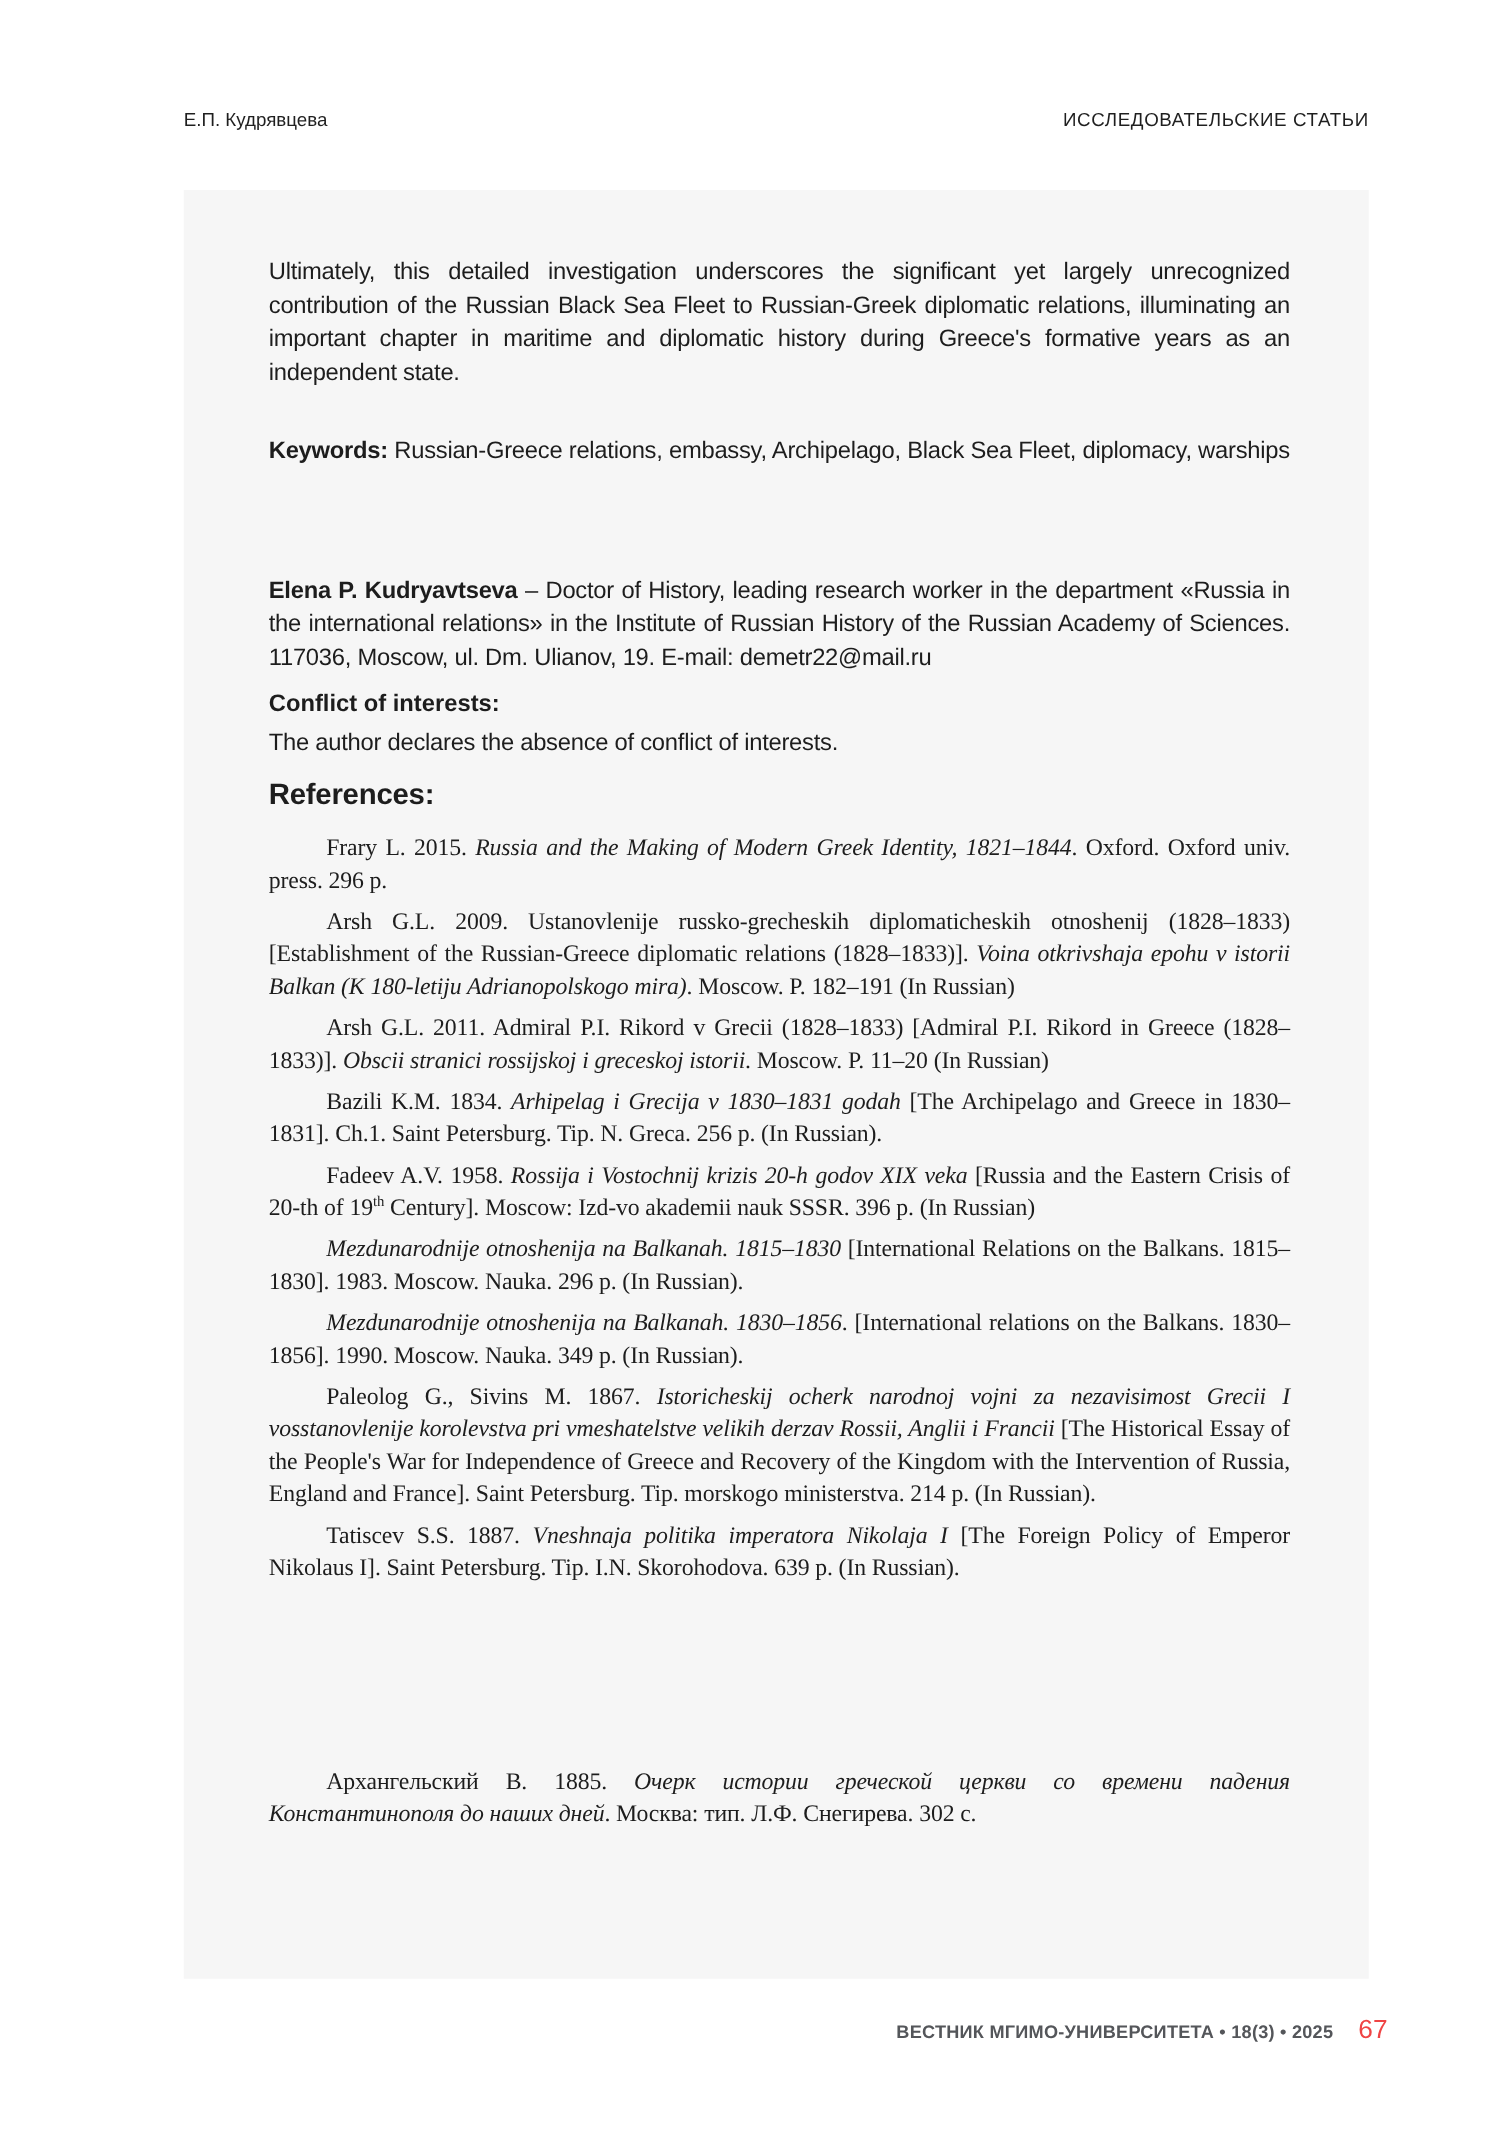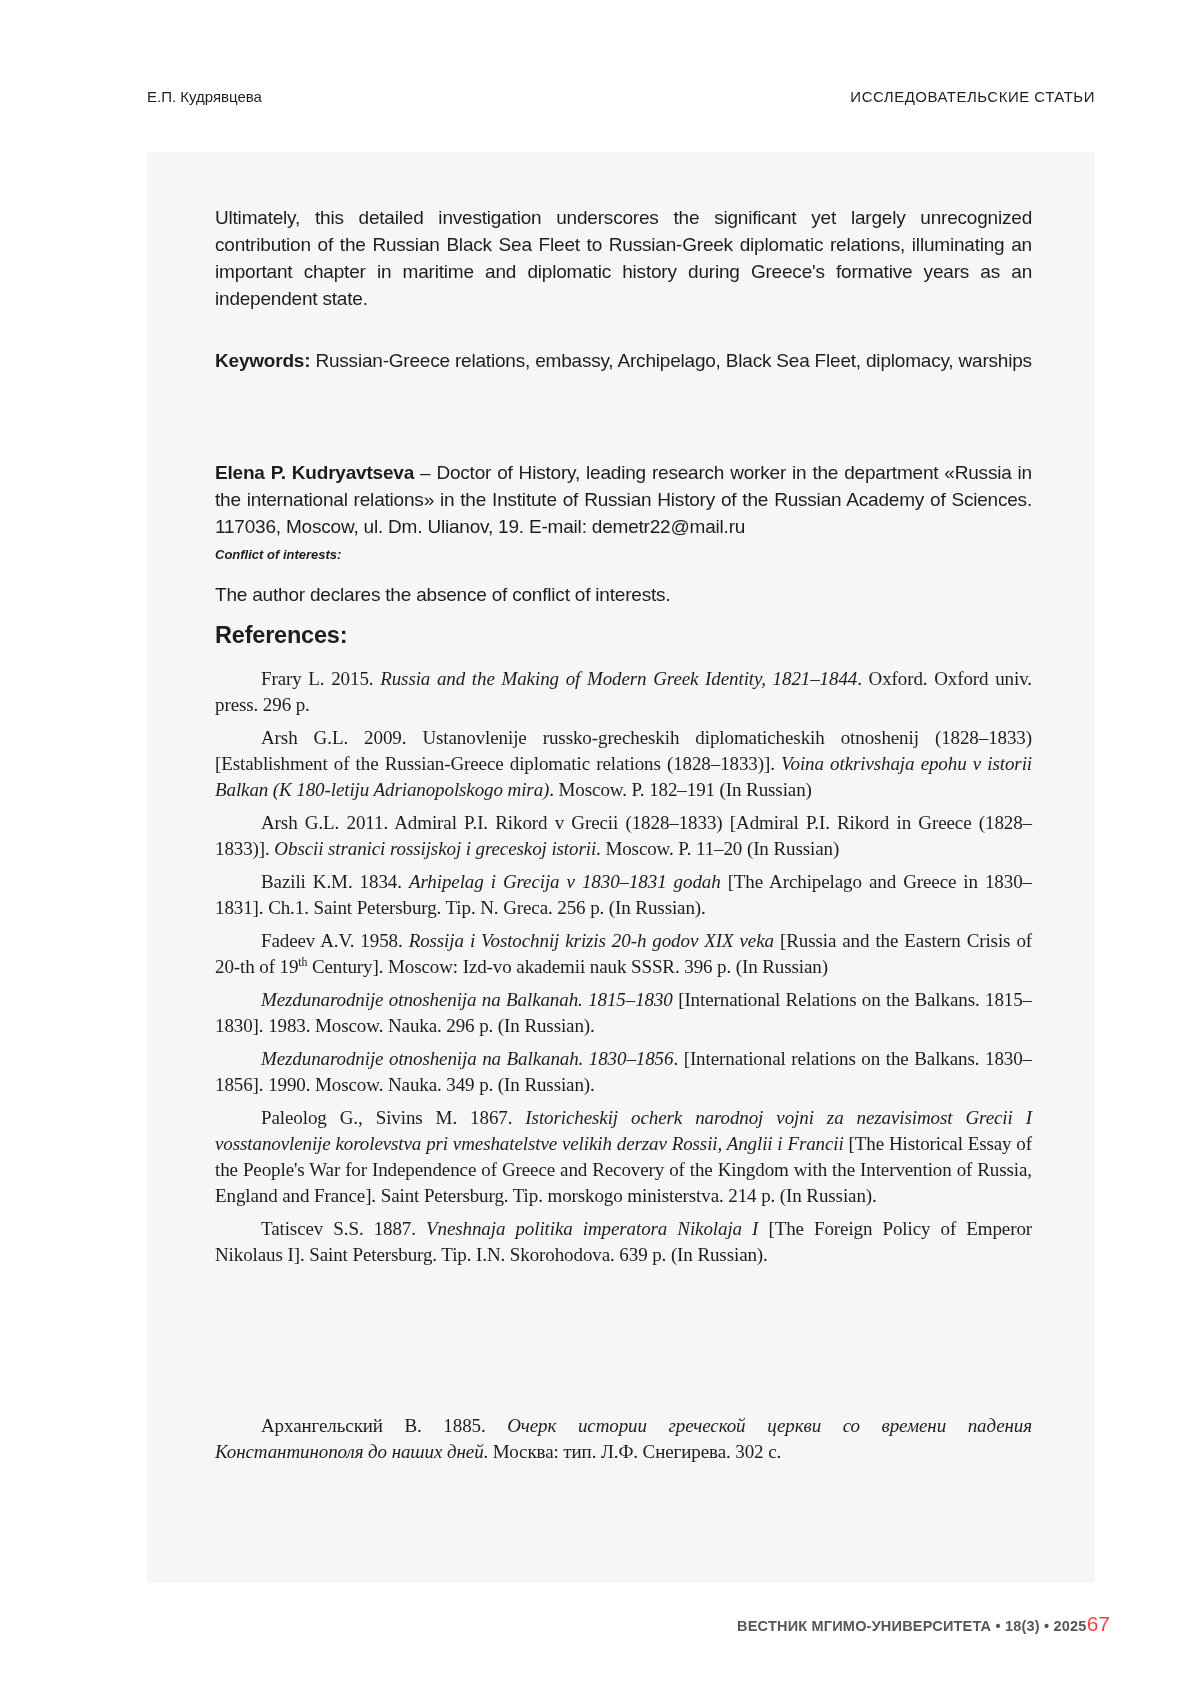--- a/index.html
+++ b/index.html
@@ -32,21 +32,21 @@
 
   .sans {
     font-size: 19px; line-height: 27px;
     letter-spacing: -0.2px;
     text-align: justify;
   }
   .abstract        { top: 33px; }
   .keywords        { top: 176px; }
   .about-heading   { top: 252px; font-size: 19px; font-weight: bold; font-style: italic; }
   .bio             { top: 288px; }
-  .conflict-heading{ top: 382px; font-size: 13px; font-weight: bold; font-style: italic; }
+  .conflict-heading{ top: 382px; font-size: 19px; font-weight: bold; }
   .conflict-text   { top: 410px; text-align: left; }
   .refs-heading    { top: 450px; font-size: 23.5px; letter-spacing: -0.2px; }
 
   .serif-list {
     font-family: "Liberation Serif", serif;
     font-size: 19px; line-height: 26px;
     text-align: justify;
     letter-spacing: -0.1px;
   }
   .refs-list { top: 514px; }
@@ -55,21 +55,21 @@
     font-family: "Liberation Serif", serif;
     font-size: 21px; font-weight: bold;
   }
   .ru-list { top: 1261px; }
   .ref { margin: 0 0 7px 0; text-indent: 46px; }
   .ref sup { font-size: 0.62em; line-height: 0; }
 
   
   .page-footer {
     position: absolute; right: 90px; top: 1612px;
-    display: flex; align-items: baseline; 
+    display: flex; align-items: baseline; gap: 20px;
   }
   .footer-journal {
     font-size: 14.5px; font-weight: bold;
     color: #54565a; letter-spacing: 0.2px;
   }
   .footer-page {
     font-size: 21px; font-weight: normal; color: #ef4444;
   }
 </style>
 </head>

